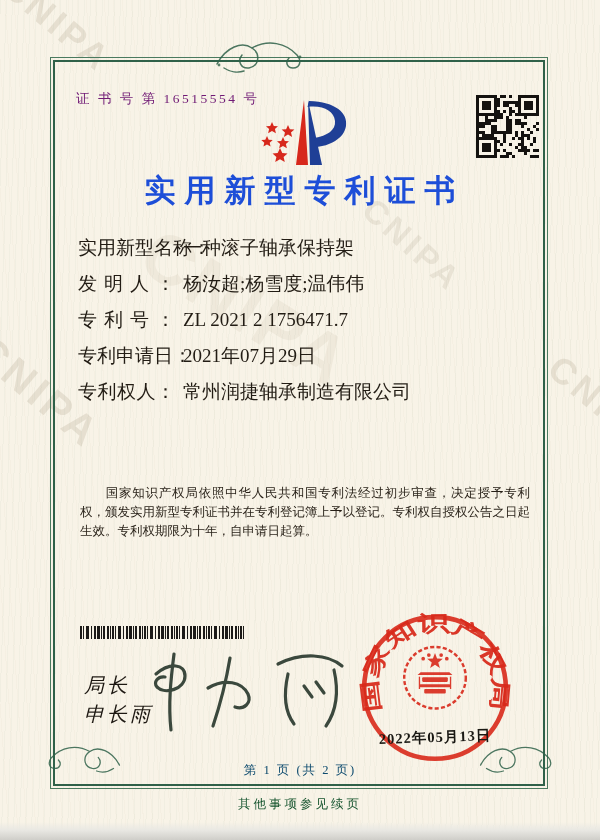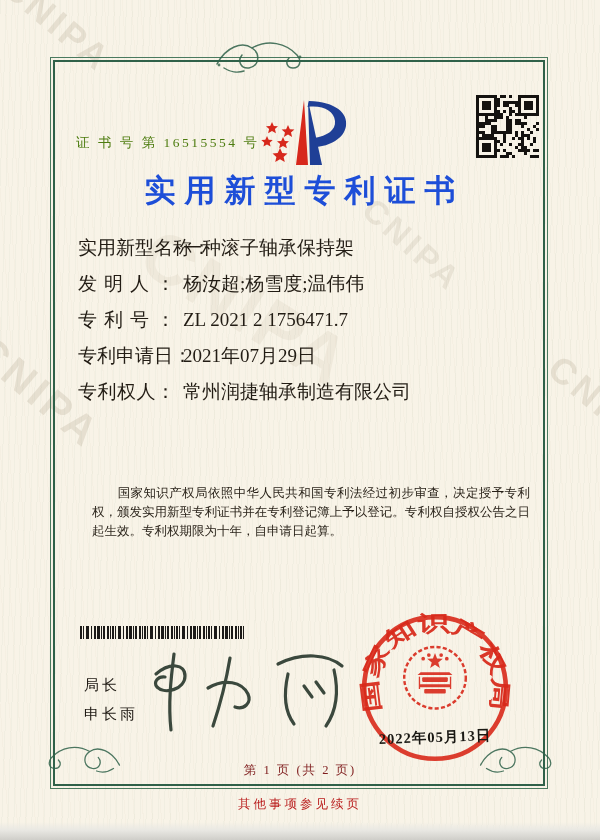--- a/index.html
+++ b/index.html
@@ -24,48 +24,48 @@
   .wm2{left:-36px;top:368px;font-size:42px;transform:rotate(40deg);}
   .wm3{left:352px;top:226px;font-size:33px;transform:rotate(42deg);color:rgba(158,146,118,.16);}
   .wm4{left:538px;top:384px;font-size:36px;transform:rotate(40deg);}
   .wm5{left:130px;top:268px;font-size:70px;transform:rotate(32deg);color:rgba(165,152,122,.10);}
   .frame{position:absolute;left:50px;top:57px;width:496px;height:730px;border:1px solid #4a7a5f;}
   .frame-inner{position:absolute;inset:2px;border:2px solid #2f6149;}
   .flourish{position:absolute;pointer-events:none;}
   .fl-top{left:214px;top:38px;}
   .fl-bl{left:44px;top:736px;transform:scaleX(-1);}
   .fl-br{left:478px;top:736px;}
-  .cert-no{position:absolute;left:76px;top:90px;font-size:13.5px;letter-spacing:2.5px;color:#4d7c0f;margin-top:44px;}
+  .cert-no{position:absolute;left:76px;top:90px;font-size:13.5px;letter-spacing:2.5px;color:#701a75;}
   .logo{position:absolute;left:243px;top:88px;}
   .qr{position:absolute;left:476px;top:95px;width:63px;height:63px;}
   .title{
     position:absolute;left:0;right:0;top:170px;margin:0;text-align:center;
     font-size:31px;font-weight:bold;letter-spacing:9px;text-indent:9px;color:#1d4ed8;
   }
   .fields{position:absolute;left:78px;top:237px;right:52px;font-size:19px;color:#221c14;}
   .frow{margin-bottom:15px;line-height:21px;white-space:nowrap;}
   .flabel{display:inline-block;width:97px;text-align:justify;text-align-last:justify;vertical-align:top;}
   .fvalue{margin-left:8px;}
   .fvalue2{margin-left:7px;}
   .pair2{margin-left:44px;}
   .pair2 .flabel{width:84px;}
   .paras{position:absolute;left:76px;top:484px;width:454px;font-size:12.5px;line-height:18.8px;text-align:justify;color:#261f16;}
-  .paras p{margin:0 0 4px 16px;text-indent:2.05em;}
+  .paras p{margin:0 0 4px 4px;text-indent:2.05em;}
   .barcode{position:absolute;left:80px;top:626px;}
-  .officer{position:absolute;left:84px;top:671px;font-size:15px;letter-spacing:3px;color:#1d1812;line-height:29px;}
+  .officer{position:absolute;left:84px;top:671px;font-size:20px;letter-spacing:3px;color:#1d1812;line-height:29px;font-style:italic;}
   .autograph{position:absolute;left:132px;top:638px;}
   .seal{position:absolute;left:357px;top:612px;width:156px;height:156px;}
   .seal svg{position:absolute;left:0;top:0;}
   .seal-date{
     position:absolute;left:0;top:116px;width:156px;text-align:center;
     font-size:14.5px;font-weight:bold;color:#191813;letter-spacing:1px;
     transform:rotate(-2deg);
   }
-  .page-no{position:absolute;left:0;right:0;top:762px;text-align:center;font-size:12.5px;letter-spacing:2px;color:#7f1d1d;}
-  .cont-note{position:absolute;left:0;right:0;top:796px;text-align:center;font-size:12.5px;letter-spacing:3px;color:#b91c1c;}
+  .page-no{position:absolute;left:0;right:0;top:762px;text-align:center;font-size:12.5px;letter-spacing:2px;color:#0c4a6e;}
+  .cont-note{position:absolute;left:0;right:0;top:796px;text-align:center;font-size:12.5px;letter-spacing:3px;color:#14532d;}
   .photo-edge{
     position:absolute;left:0;right:0;bottom:0;height:18px;
     background:linear-gradient(180deg, rgba(0,0,0,0) 0%, #e9e8e3 45%, #cfcec9 100%);
   }
 </style>
 </head>
 <body>
 
 <div class="paper">
 

